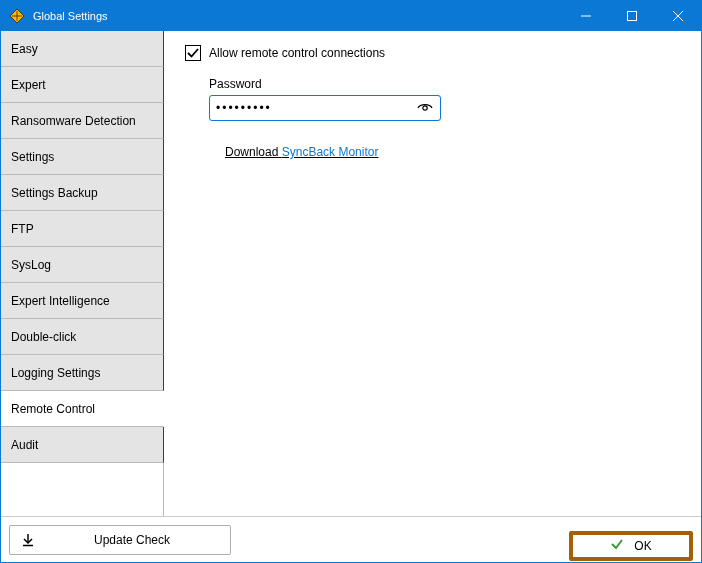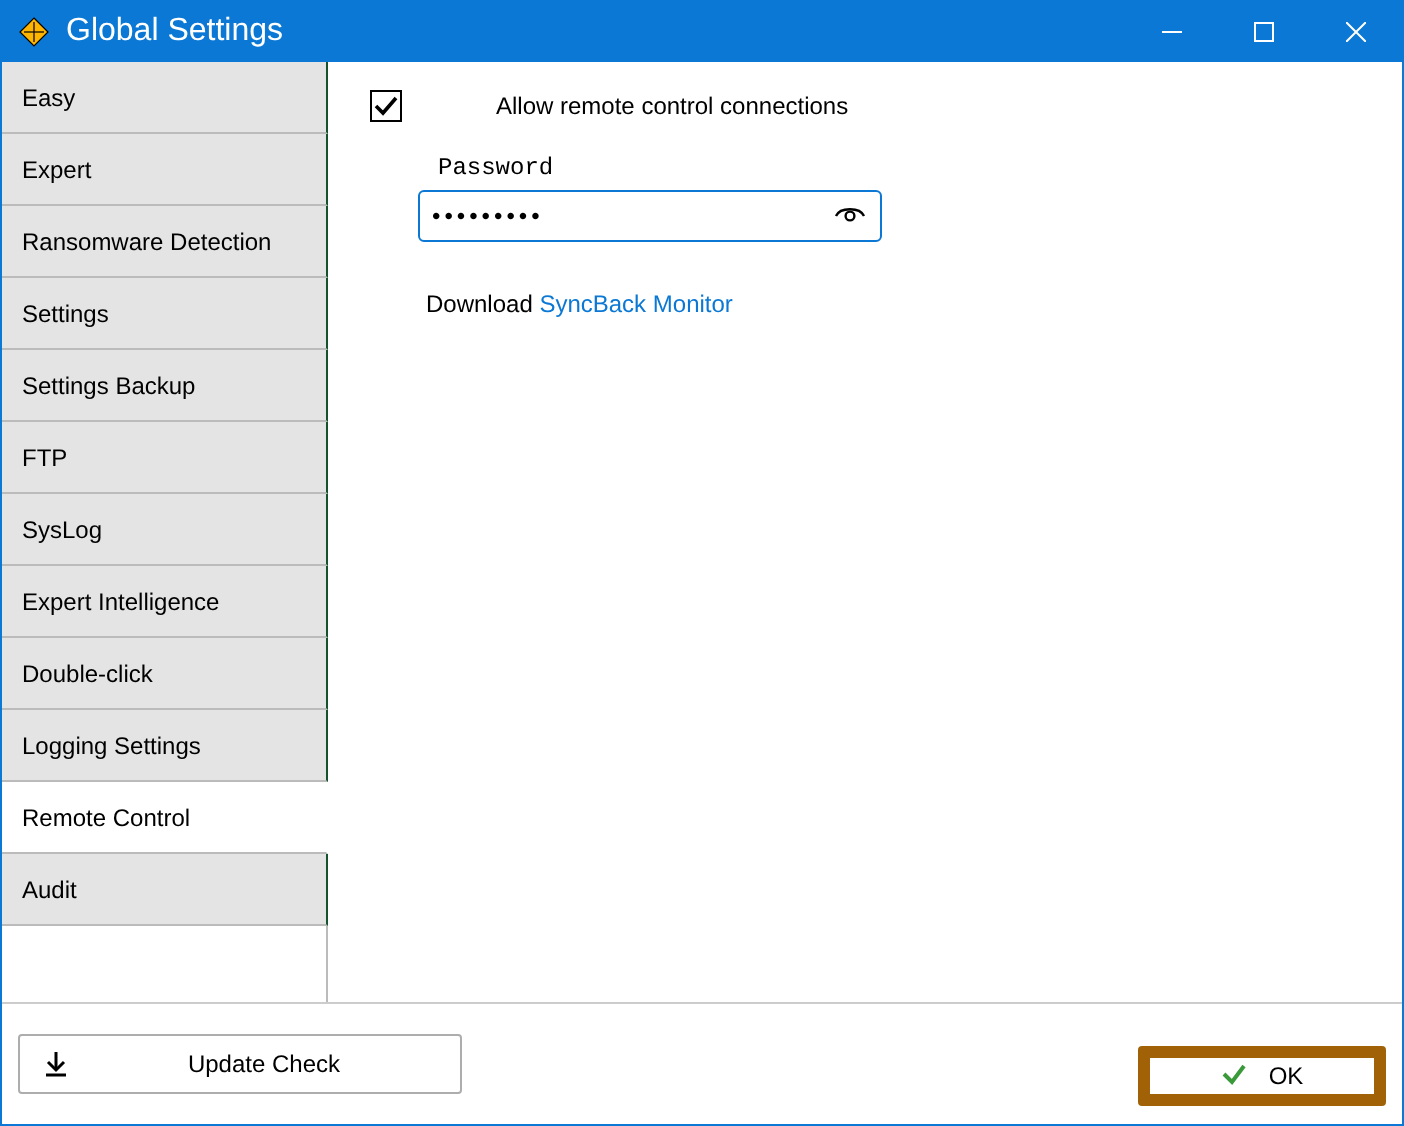--- a/index.html
+++ b/index.html
@@ -1,41 +1,41 @@
 <!DOCTYPE html>
 <html><head>
 <meta charset="utf-8">
 <style>
   * { box-sizing: border-box; margin: 0; padding: 0; font-family: 'Segoe UI', Tahoma, sans-serif; font-size: 12px; }
   body { width: 702px; height: 563px; background: #fff; border: 1px solid #0a78d4; display: flex; flex-direction: column; overflow: hidden; }
   .titlebar { height: 30px; background: #0a78d4; color: #fff; display: flex; align-items: center; padding: 0 0 0 8px; }
   .titlebar .app-icon { width: 16px; height: 16px; margin-right: 8px; display: flex; align-items: center; justify-content: center; }
-  .titlebar .title-text { flex: 1; font-size: 16px; }
+  .titlebar .title-text { flex: 1; font-size: 11px; }
   .titlebar .win-btn { width: 46px; height: 30px; display: flex; align-items: center; justify-content: center; color: #fff; }
   .main { flex: 1; display: flex; overflow: hidden; }
   .sidebar { width: 164px; background: #fff; border-right: 1px solid #fff; display: flex; flex-direction: column; }
   .sidebar-item { height: 36px; display: flex; align-items: center; padding-left: 10px; background: #e4e4e4; border-bottom: 1px solid #bbb; border-right: 1px solid #14532d; color: #000; cursor: pointer; }
   .sidebar-item.selected { background: #fff; border-right: 1px solid #fff; }
   .sidebar-spacer { flex: 1; border-right: 1px solid #bbb; }
   .content { flex: 1; padding: 14px 20px; position: relative; }
-  .checkrow { display: flex; align-items: center; margin-bottom: 16px; gap: 39px; }
+  .checkrow { display: flex; align-items: center; margin-bottom: 16px; }
   .checkbox { width: 16px; height: 16px; border: 1px solid #000; background: #fff; margin-right: 8px; display: flex; align-items: center; justify-content: center; }
   .checkbox svg { width: 12px; height: 12px; }
-  .pass-label { margin-left: 34px; margin-bottom: 4px; display: block; font-family: Liberation Mono, monospace; }
+  .pass-label { margin-left: 24px; margin-bottom: 4px; display: block; }
   .pass-wrap { margin-left: 24px; width: 232px; height: 26px; border: 1px solid #0a78d4; border-radius: 3px; display: flex; align-items: center; padding: 0 6px; }
   .pass-input { flex: 1; border: none; outline: none; font-size: 12px; letter-spacing: 2px; }
   .eye { width: 18px; height: 18px; display:flex; align-items:center; justify-content:center; }
-  .download { margin-left: 28px; margin-top: 24px; }
+  .download { margin-left: 40px; margin-top: 24px; text-decoration: underline; }
   .download a { color: #0a78d4; text-decoration: none; }
-  .footer { height: 61px; border-top: 1px solid #ccc; display: flex; align-items: center; padding: 0 8px; gap: 8px; }
+  .footer { height: 46px; border-top: 1px solid #ccc; display: flex; align-items: center; padding: 0 8px; gap: 8px; }
   .btn { height: 30px; border: 1px solid #adadad; background: #fff; border-radius: 2px; display: flex; align-items: center; justify-content: center; gap: 10px; cursor: pointer; padding: 0 12px; }
   .btn.update { width: 222px; justify-content: flex-start; padding-left: 10px; }
   .btn.update .icon-slot { width:16px; display:flex; justify-content:center; }
   .btn.update .lbl { flex:1; text-align:center; }
-  .btn.ok { width: 124px; border: 6px solid #a16207; margin-top: 12px; }
+  .btn.ok { width: 124px; border: 4px solid #a16207; margin-top: 12px; }
   .btn.cancel { width: 124px; }
   .footer-spacer { flex: 1; }
 </style>
 </head>
 <body>
 
 <div class="titlebar">
   <span class="app-icon">
     <svg viewBox="0 0 16 16">
         <polygon points="8,1 15,8 8,15 1,8" fill="#ffb400" stroke="#000" stroke-width="0.6"></polygon>

